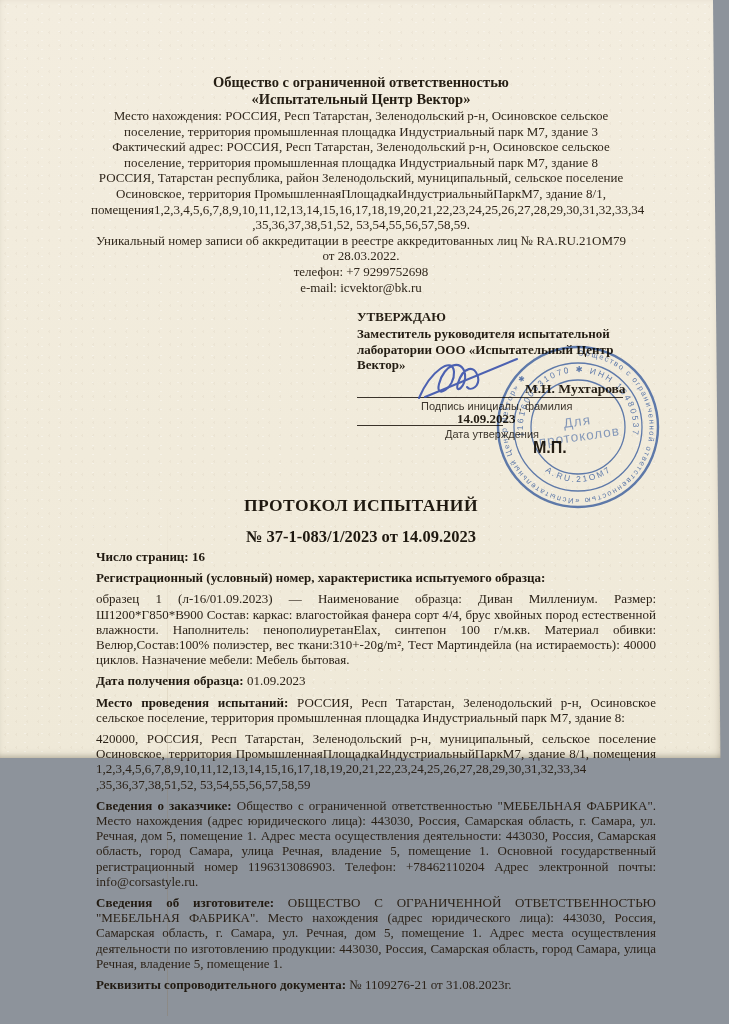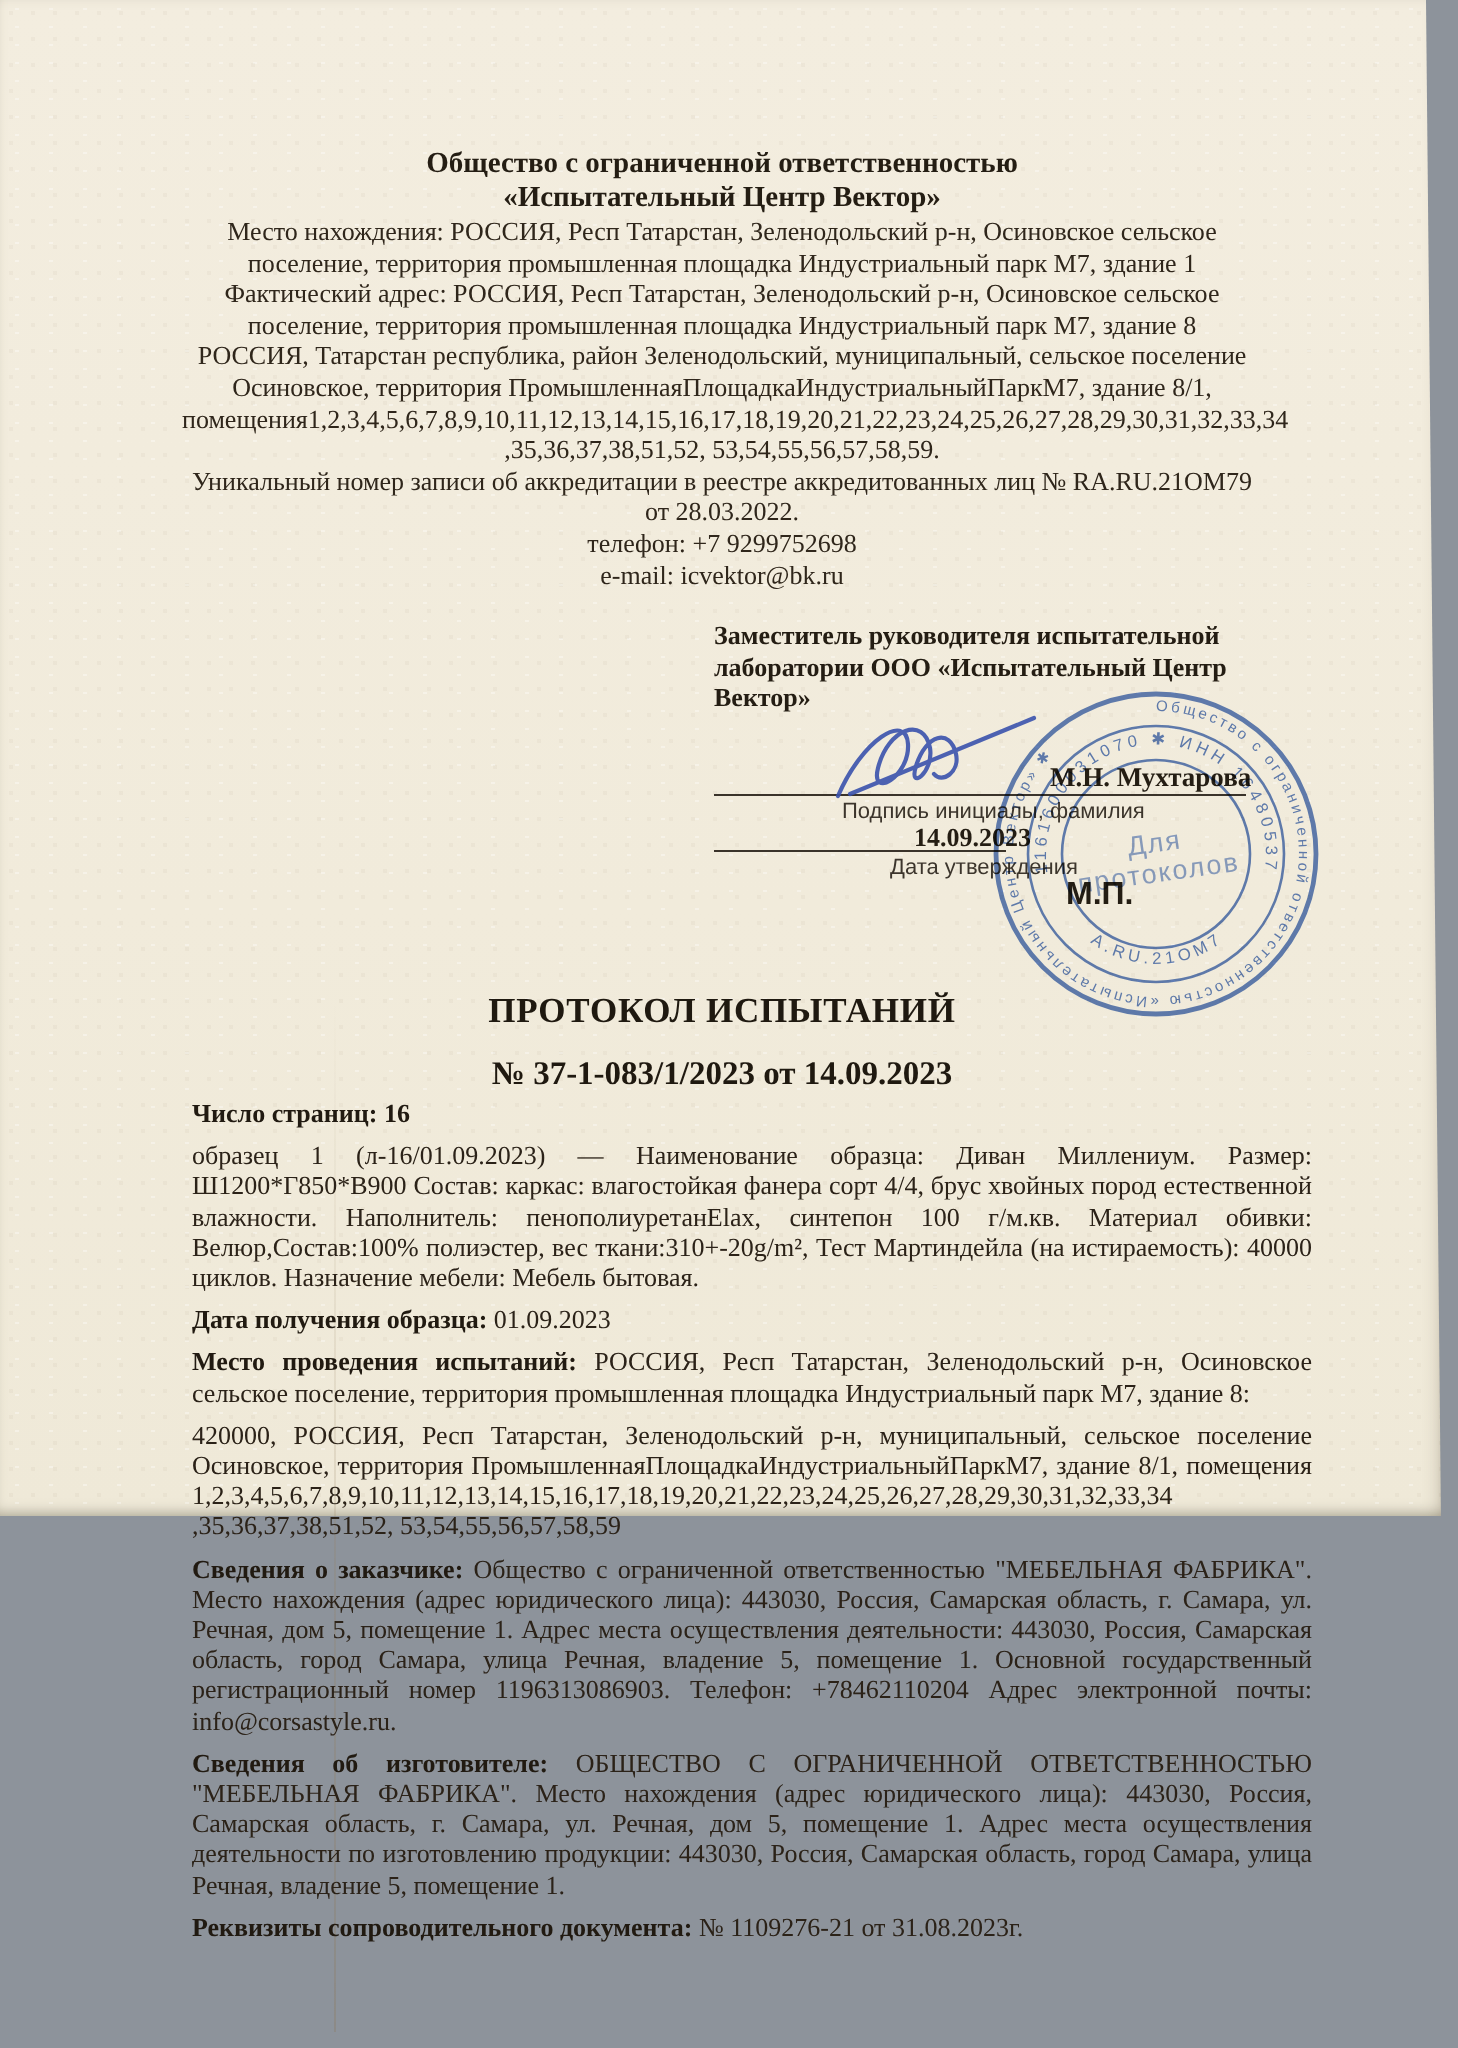--- a/index.html
+++ b/index.html
@@ -83,30 +83,31 @@
 <body>
 
 <div class="paper">
 
   <div class="crease"></div>
 
   <div class="org-header">
     <div class="org-name">Общество с ограниченной ответственностью</div>
     <div class="org-name">«Испытательный Центр Вектор»</div>
     <div class="org-addr">
-      <div>Место нахождения: РОССИЯ, Респ Татарстан, Зеленодольский р-н, Осиновское сельское поселение, территория промышленная площадка Индустриальный парк М7, здание 1</div>
+      <div>Место нахождения: РОССИЯ, Респ Татарстан, Зеленодольский р-н, Осиновское сельское поселение, территория промышленная площадка Индустриальный парк М7, здание 3</div>
       <div>Фактический адрес: РОССИЯ, Респ Татарстан, Зеленодольский р-н, Осиновское сельское поселение, территория промышленная площадка Индустриальный парк М7, здание 8</div>
       <div>РОССИЯ, Татарстан республика, район Зеленодольский, муниципальный, сельское поселение Осиновское, территория ПромышленнаяПлощадкаИндустриальныйПаркМ7, здание 8/1, помещения1,2,3,4,5,6,7,8,9,10,11,12,13,14,15,16,17,18,19,20,21,22,23,24,25,26,27,28,29,30,31,32,33,34 ,35,36,37,38,51,52, 53,54,55,56,57,58,59.</div>
       <div class="acc-line">Уникальный номер записи об аккредитации в реестре аккредитованных лиц № RA.RU.21ОМ79 от 28.03.2022.</div>
       <div>телефон: +7 9299752698</div>
       <div>e-mail: icvektor@bk.ru</div>
     </div>
   </div>
 
   <div class="approval">
+    <div class="ttl">УТВЕРЖДАЮ</div>
     <div class="role">Заместитель руководителя испытательной лаборатории ООО «Испытательный Центр Вектор»</div>
     <div class="sig-line"></div>
     <div class="sig-name">М.Н. Мухтарова</div>
     <div class="sig-caption">Подпись инициалы, фамилия</div>
     <div class="date-val">14.09.2023</div>
     <div class="date-line"></div>
     <div class="date-caption">Дата утверждения</div>
     <div class="mp-mark">М.П.</div>
   </div>
 
@@ -145,20 +146,21 @@
     </g>
   </svg>
 
   <div class="title-block">
     <div class="title-main">ПРОТОКОЛ ИСПЫТАНИЙ</div>
     <div class="title-num">№ 37-1-083/1/2023 от 14.09.2023</div>
   </div>
 
   <div class="body-text">
     <div class="sec"><b>Число страниц: 16</b><span></span></div>
+    <div class="sec"><b>Регистрационный (условный) номер, характеристика испытуемого образца:</b><span></span></div>
     <div class="sec"><b></b><span>образец 1 (л-16/01.09.2023) — Наименование образца: Диван Миллениум. Размер: Ш1200*Г850*В900 Состав: каркас: влагостойкая фанера сорт 4/4, брус хвойных пород естественной влажности. Наполнитель: пенополиуретанElax, синтепон 100 г/м.кв. Материал обивки: Велюр,Состав:100% полиэстер, вес ткани:310+-20g/m², Тест Мартиндейла (на истираемость): 40000 циклов. Назначение мебели: Мебель бытовая.</span></div>
     <div class="sec"><b>Дата получения образца:</b><span> 01.09.2023</span></div>
     <div class="sec"><b>Место проведения испытаний:</b><span> РОССИЯ, Респ Татарстан, Зеленодольский р-н, Осиновское сельское поселение, территория промышленная площадка Индустриальный парк М7, здание 8:</span></div>
     <div class="sec"><b></b><span>420000, РОССИЯ, Респ Татарстан, Зеленодольский р-н, муниципальный, сельское поселение Осиновское, территория ПромышленнаяПлощадкаИндустриальныйПаркМ7, здание 8/1, помещения 1,2,3,4,5,6,7,8,9,10,11,12,13,14,15,16,17,18,19,20,21,22,23,24,25,26,27,28,29,30,31,32,33,34 ,35,36,37,38,51,52, 53,54,55,56,57,58,59</span></div>
     <div class="sec"><b>Сведения о заказчике:</b><span> Общество с ограниченной ответственностью "МЕБЕЛЬНАЯ ФАБРИКА". Место нахождения (адрес юридического лица): 443030, Россия, Самарская область, г. Самара, ул. Речная, дом 5, помещение 1. Адрес места осуществления деятельности: 443030, Россия, Самарская область, город Самара, улица Речная, владение 5, помещение 1. Основной государственный регистрационный номер 1196313086903. Телефон: +78462110204 Адрес электронной почты: info@corsastyle.ru.</span></div>
     <div class="sec"><b>Сведения об изготовителе:</b><span> ОБЩЕСТВО С ОГРАНИЧЕННОЙ  ОТВЕТСТВЕННОСТЬЮ "МЕБЕЛЬНАЯ ФАБРИКА". Место нахождения (адрес юридического лица): 443030, Россия, Самарская область, г. Самара, ул. Речная, дом 5, помещение 1. Адрес места осуществления деятельности по изготовлению продукции: 443030, Россия, Самарская область, город Самара, улица Речная, владение 5, помещение 1.</span></div>
     <div class="sec"><b>Реквизиты сопроводительного документа:</b><span> № 1109276-21 от 31.08.2023г.</span></div>
   </div>
 
 </div>

